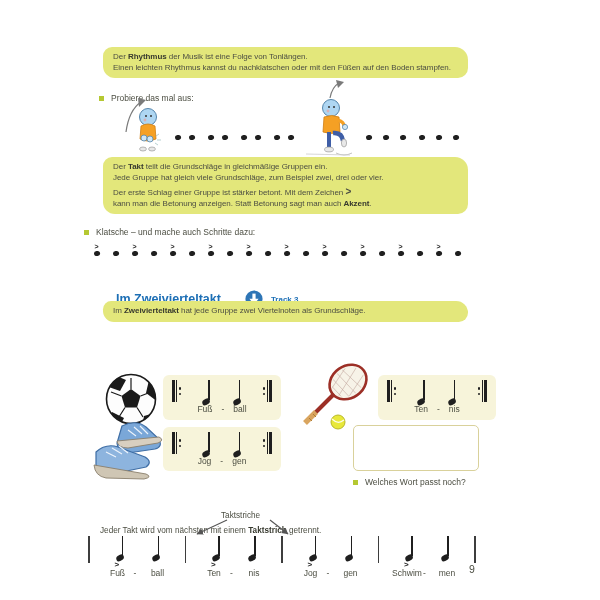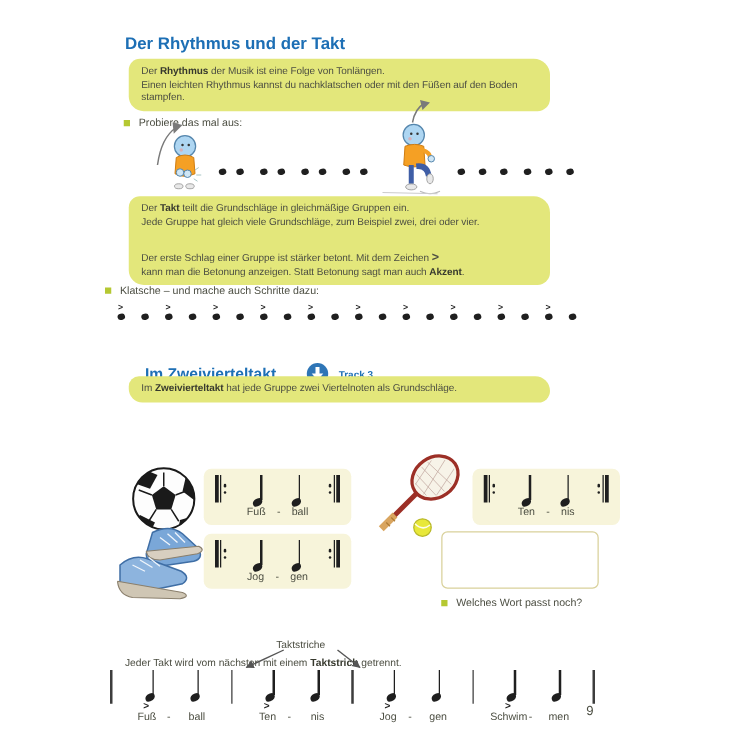--- a/index.html
+++ b/index.html
@@ -4,25 +4,25 @@
 <style>
   :root{
     --accent-blue:#1d6fb5; --highlight:#e3e77b; --bullet-green:#b5c832;
     --ink:#4c4e42; --bold-ink:#37392e; --note-black:#1f1f1f;
     --card-bg:#f7f4da; --answer-border:#d9d19b;
   }
   html,body{margin:0;padding:0;background:#fff;}
   .page{position:relative;width:600px;height:600px;background:#ffffff;overflow:hidden;
         font-family:"Liberation Sans",sans-serif;color:var(--ink);}
   .h1{position:absolute;left:100px;top:27px;font-size:13.5px;font-weight:bold;color:var(--accent-blue);margin:0;}
-  .hl{position:absolute;left:103px;width:337px;background:var(--highlight);
+  .hl{position:absolute;left:103px;width:365px;background:var(--highlight);
       border-radius:9px 13px 10px 12px;padding:5px 10px;box-sizing:border-box;
       font-size:8px;letter-spacing:-0.05px;line-height:10.5px;color:var(--ink);}
   .hl p{margin:0;}
-  .hl p + p{margin-top:19px;}
+  .hl p + p{margin-top:4px;}
   b{color:var(--bold-ink);}
   .box1{top:47px;} .box2{top:157px;} .box3{top:301px;}
   .accent-sym{font-weight:bold;font-size:10px;letter-spacing:0;}
   .prompt{position:absolute;display:flex;align-items:center;gap:7px;font-size:8.5px;color:var(--ink);}
   .p1{left:99px;top:93px;} .p2{left:84px;top:227px;} .pq{left:353px;top:477px;}
   .bullet{width:5px;height:5px;background:var(--bullet-green);flex:none;}
   .figure{position:absolute;}
   .dots-row{position:absolute;display:flex;align-items:center;}
   .clapdots{left:175px;top:135px;} .stepdots{left:366px;top:135px;}
   .dot{width:6px;height:4.5px;border-radius:50%;background:var(--note-black);display:inline-block;transform:rotate(-14deg);}
@@ -66,21 +66,20 @@
   .msyl{position:absolute;top:37px;font-size:8.5px;width:44px;text-align:center;color:var(--ink);}
   .s1{left:6px;} .s2{left:46px;}
   .mhy{position:absolute;left:44px;top:37px;font-size:8.5px;color:var(--ink);}
   .pagenum{position:absolute;left:469px;top:563px;font-size:10.5px;color:var(--ink);}
 </style>
 </head>
 <body>
 
 <div class="page">
 
-  <h1 class="h1">Der Rhythmus und der Takt</h1>
 
   <div class="hl box1">
     <p><span>Der </span><b>Rhythmus</b><span> der Musik ist eine Folge von Tonlängen.</span><br>
     <span>Einen leichten Rhythmus kannst du nachklatschen oder mit den Füßen auf den Boden stampfen.</span></p>
   </div>
 
   <div class="prompt p1">
     <i class="bullet"></i>
     <span>Probiere das mal aus:</span>
   </div>

